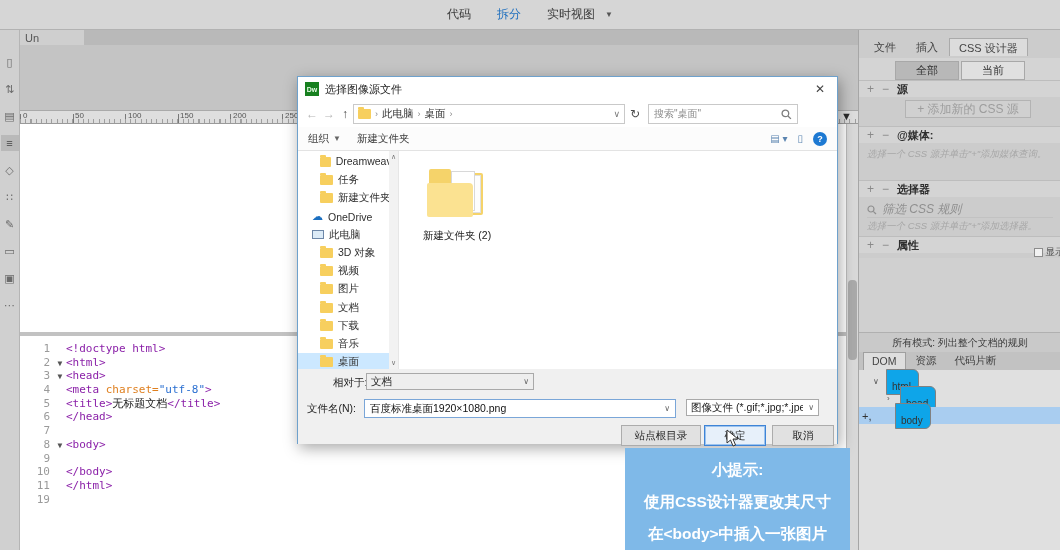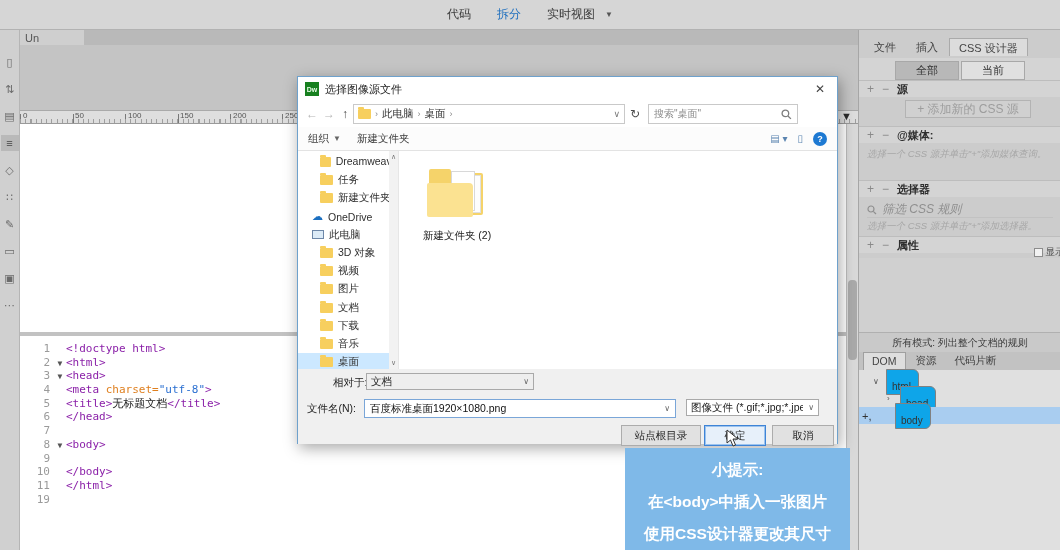--- a/index.html
+++ b/index.html
@@ -433,17 +433,17 @@
       <div class="f-btn" style="left:474px; top:56px; width:62px">取消</div>
     </div>
   </div>
 
   <svg class="cursor" width="14" height="18" viewBox="0 0 14 18">
     <polygon points="1,1 1,14 4.5,11 7,17 9.5,16 7,10 12,10" fill="#ffffff" stroke="#333" stroke-width="1"></polygon>
   </svg>
 
   <div class="bluetip">
     <div>小提示:</div>
+    <div>使用CSS设计器更改其尺寸</div>
     <div>在&lt;body&gt;中插入一张图片</div>
-    <div>使用CSS设计器更改其尺寸</div>
   </div>
 
 </div>
 
 </body></html>

